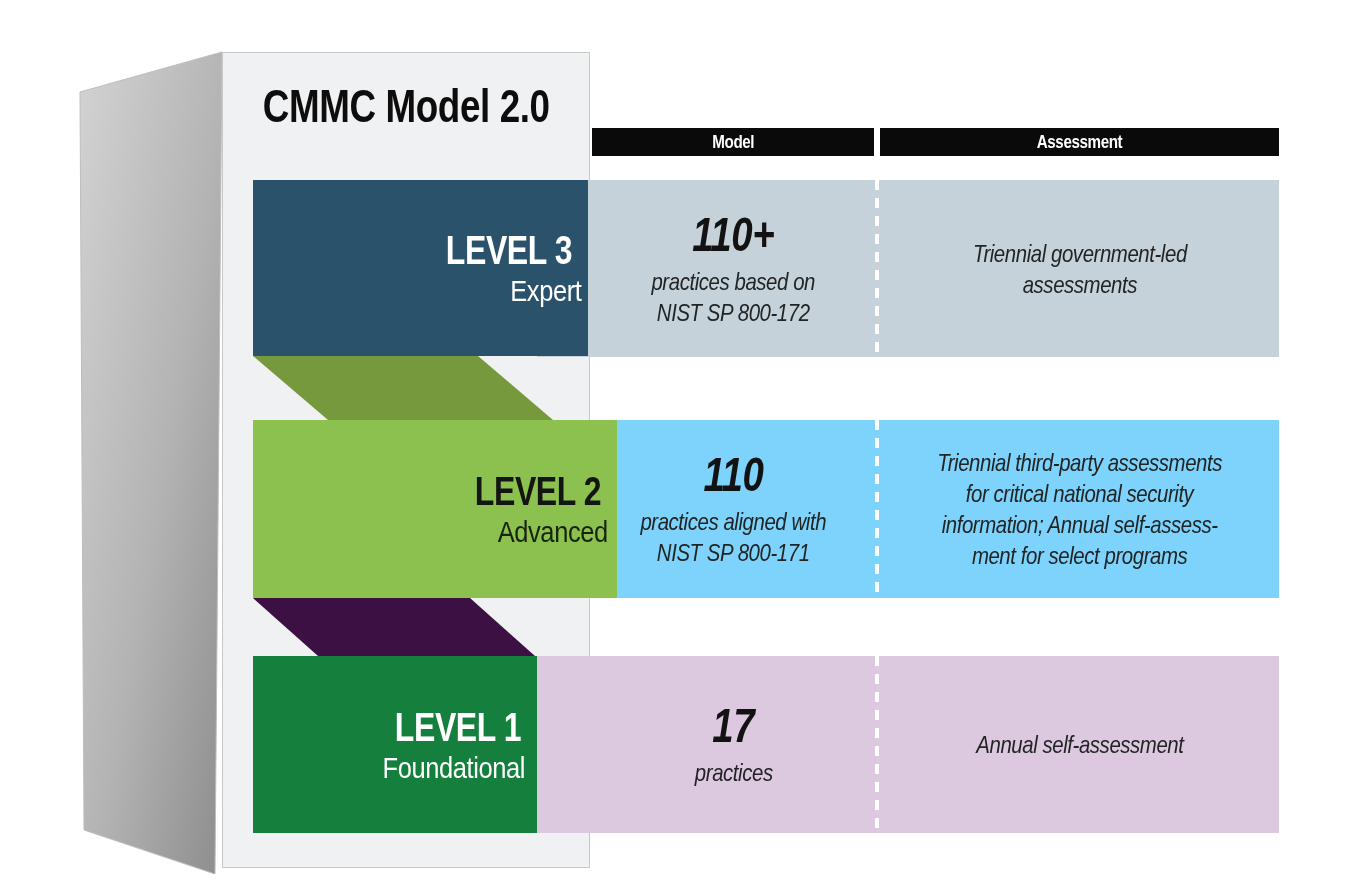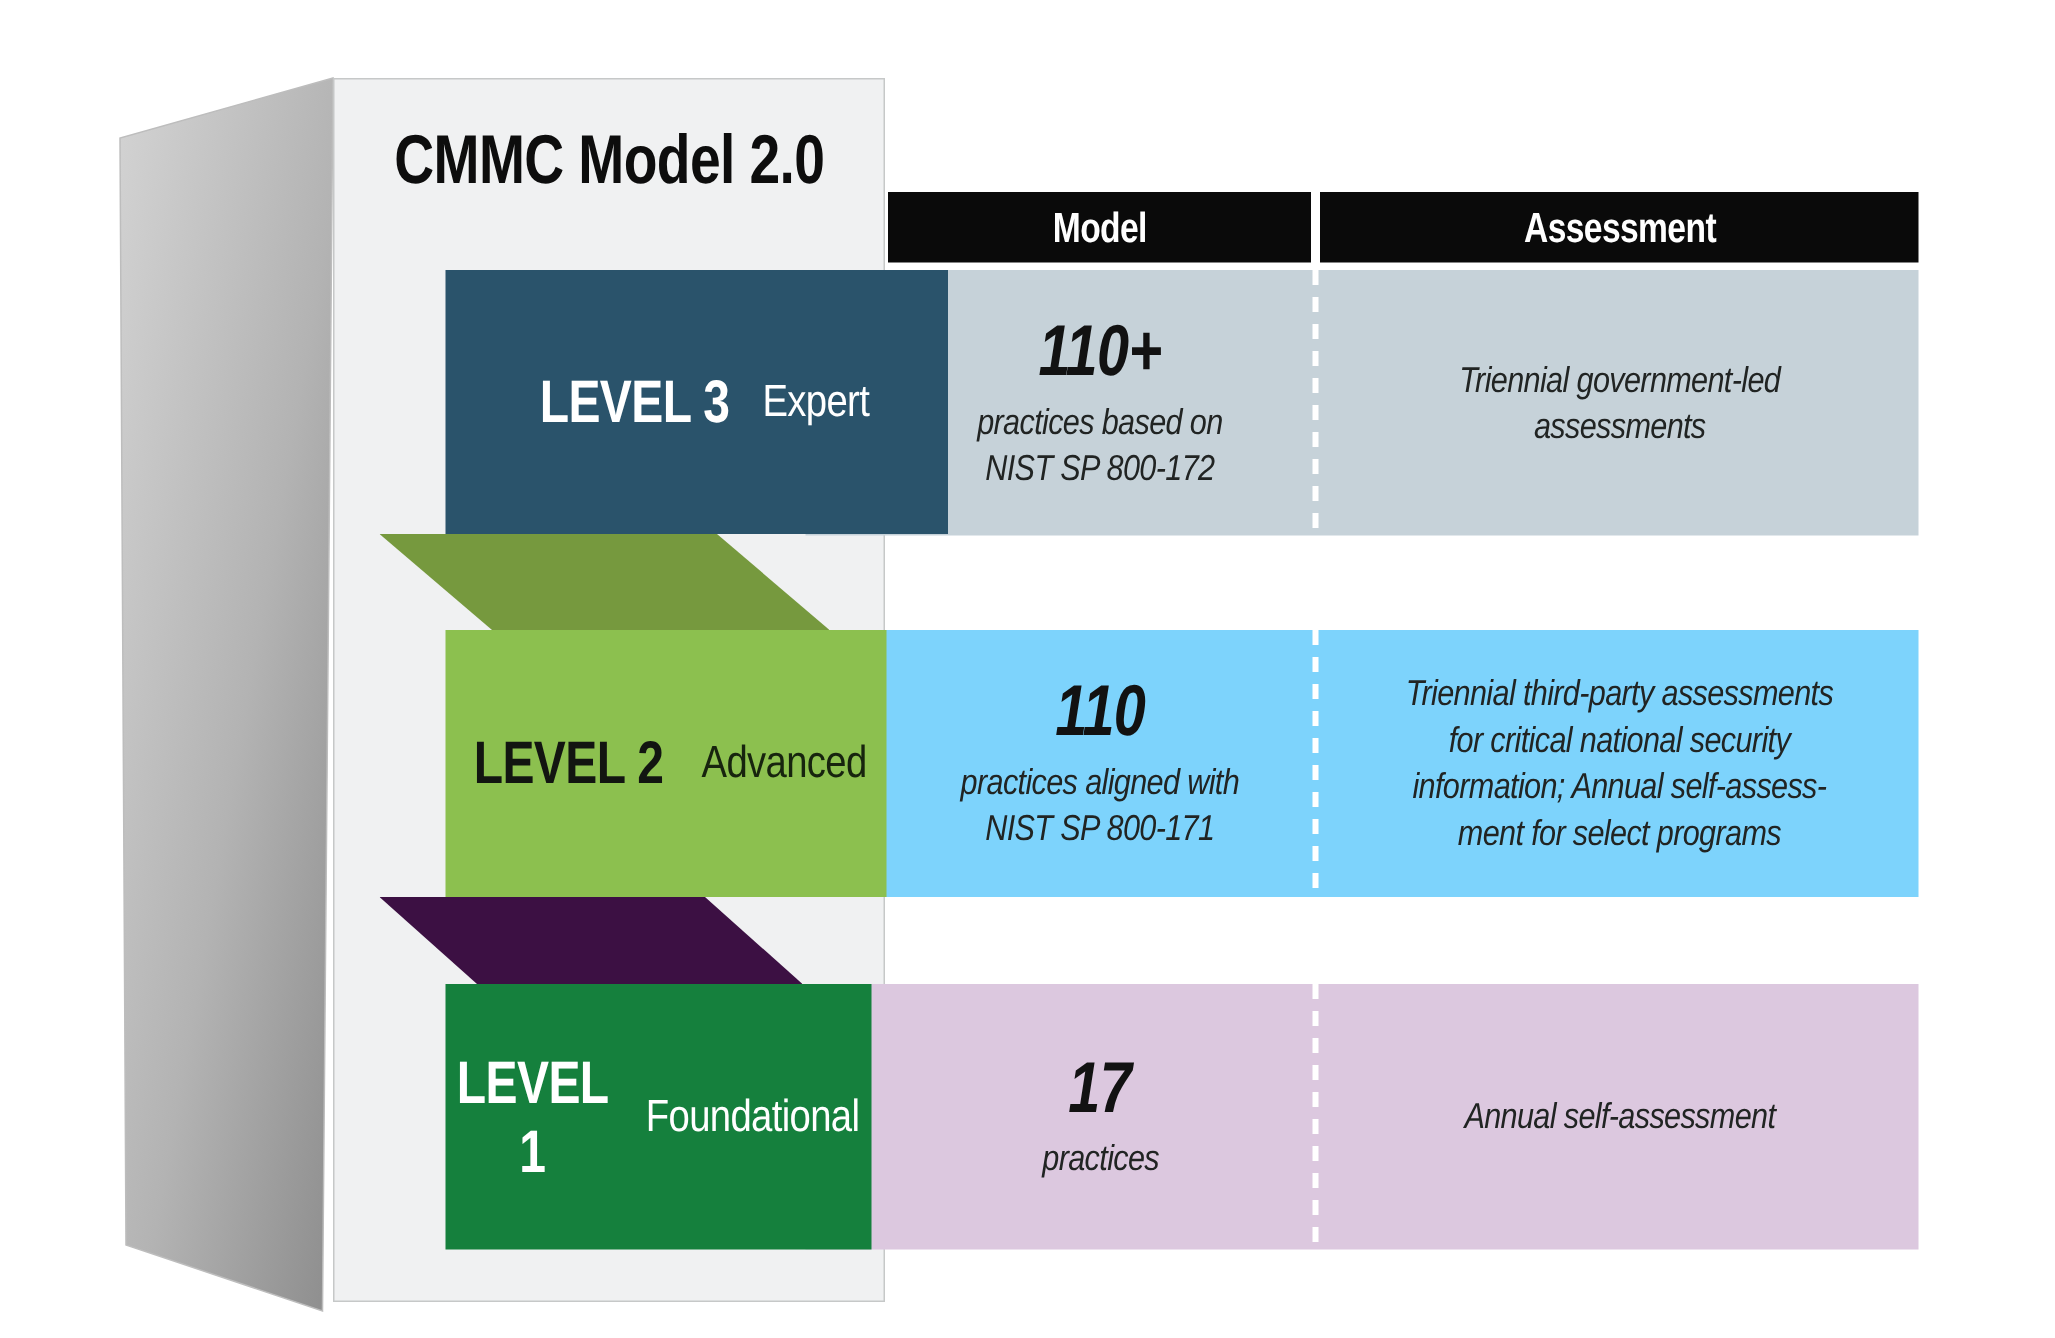--- a/index.html
+++ b/index.html
@@ -16,22 +16,22 @@
   }
   .panel-title{
     position:absolute;left:222px;top:80px;width:368px;height:52px;z-index:4;
     text-align:center;line-height:52px;color:#0d0d0d;font-size:46px;font-weight:bold;
   }
   
   .cond,.cond-b{display:inline-block;text-align:center;transform:scaleX(0.85);transform-origin:center;white-space:pre-line;letter-spacing:-0.5px;}
   .cond-b{transform:scaleX(0.8);}
   
   .th{
-    position:absolute;top:128px;height:47px;background:#0a0a0a;z-index:2;
-    color:#ffffff;font-size:28px;font-weight:bold;
+    position:absolute;top:128px;height:28px;background:#0a0a0a;z-index:2;
+    color:#ffffff;font-size:19px;font-weight:bold;
     display:flex;align-items:center;justify-content:center;
   }
   .th-model{left:592px;width:282px;}
   .th-assess{left:880px;width:399px;}
   
   .row{position:absolute;left:537px;width:742px;z-index:2;font-style:italic;}
   .row1{top:180px;height:177px;background:#C6D2D9;}
   .row2{top:420px;height:178px;background:#7dd3fc;}
   .row3{top:656px;height:177px;background:#DCC8DF;}
   .cell{position:absolute;top:0;height:100%;display:flex;flex-direction:column;align-items:center;justify-content:center;}
@@ -47,23 +47,23 @@
   .conn{position:absolute;z-index:2;}
   .conn-green{
     left:253px;top:356px;width:300px;height:64px;background:#76993E;
     clip-path:polygon(0px 0px,225px 0px,300px 64px,75px 64px);
   }
   .conn-purple{
     left:253px;top:598px;width:282px;height:58px;background:#3C1043;
     clip-path:polygon(0px 0px,217px 0px,282px 58px,65px 58px);
   }
   
-  .block{position:absolute;z-index:3;display:flex;flex-direction:row;align-items:center;justify-content:center;margin-left:44px;}
+  .block{position:absolute;z-index:3;display:flex;flex-direction:column;align-items:flex-end;justify-content:center;}
   .block-l3{left:253px;top:180px;width:335px;height:176px;background:#2A536B;}
-  .block-l2{left:253px;top:420px;width:294px;height:178px;background:#8CC04F;}
+  .block-l2{left:253px;top:420px;width:364px;height:178px;background:#8CC04F;}
   .block-l1{left:253px;top:656px;width:284px;height:177px;background:#15803d;}
   .lvl{font-size:40px;font-weight:bold;line-height:46px;}
   .sub{font-size:30px;line-height:36px;}
   .block-l3 .lvl,.block-l3 .sub,.block-l1 .lvl,.block-l1 .sub{color:#ffffff;}
   .block-l2 .lvl{color:#121511;}
   .block-l2 .sub{color:#17240e;}
 </style>
 </head>
 <body>
 

